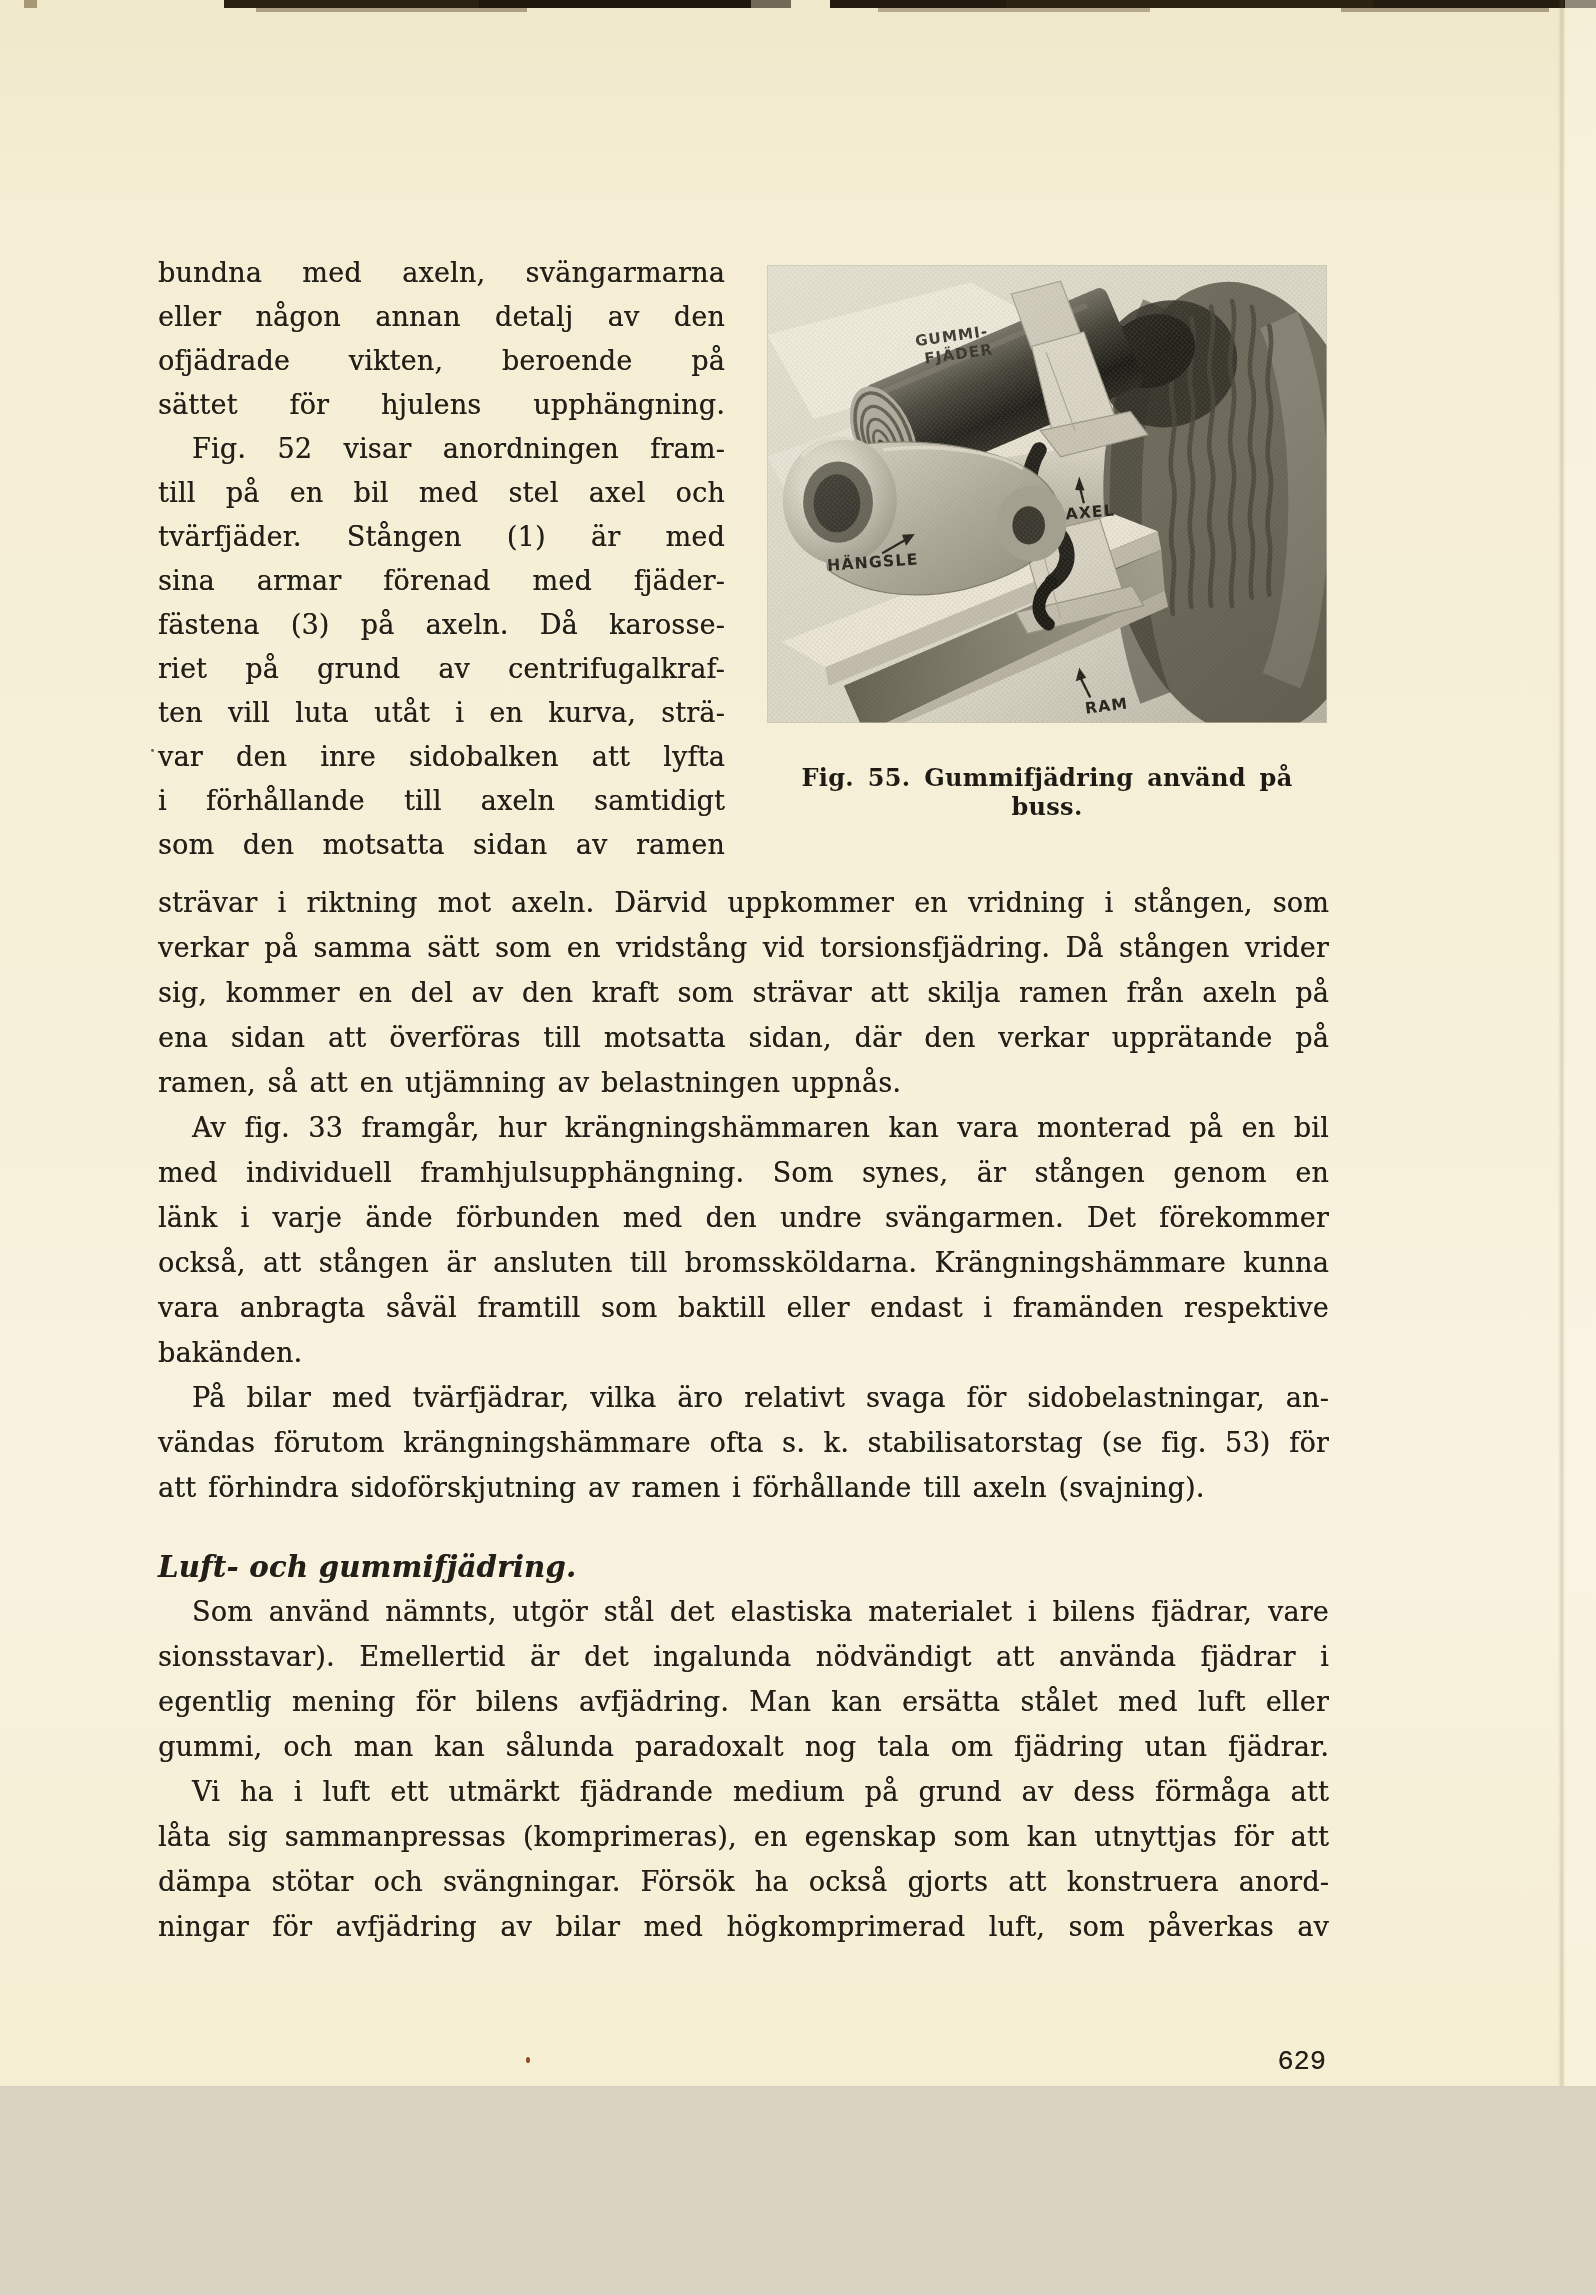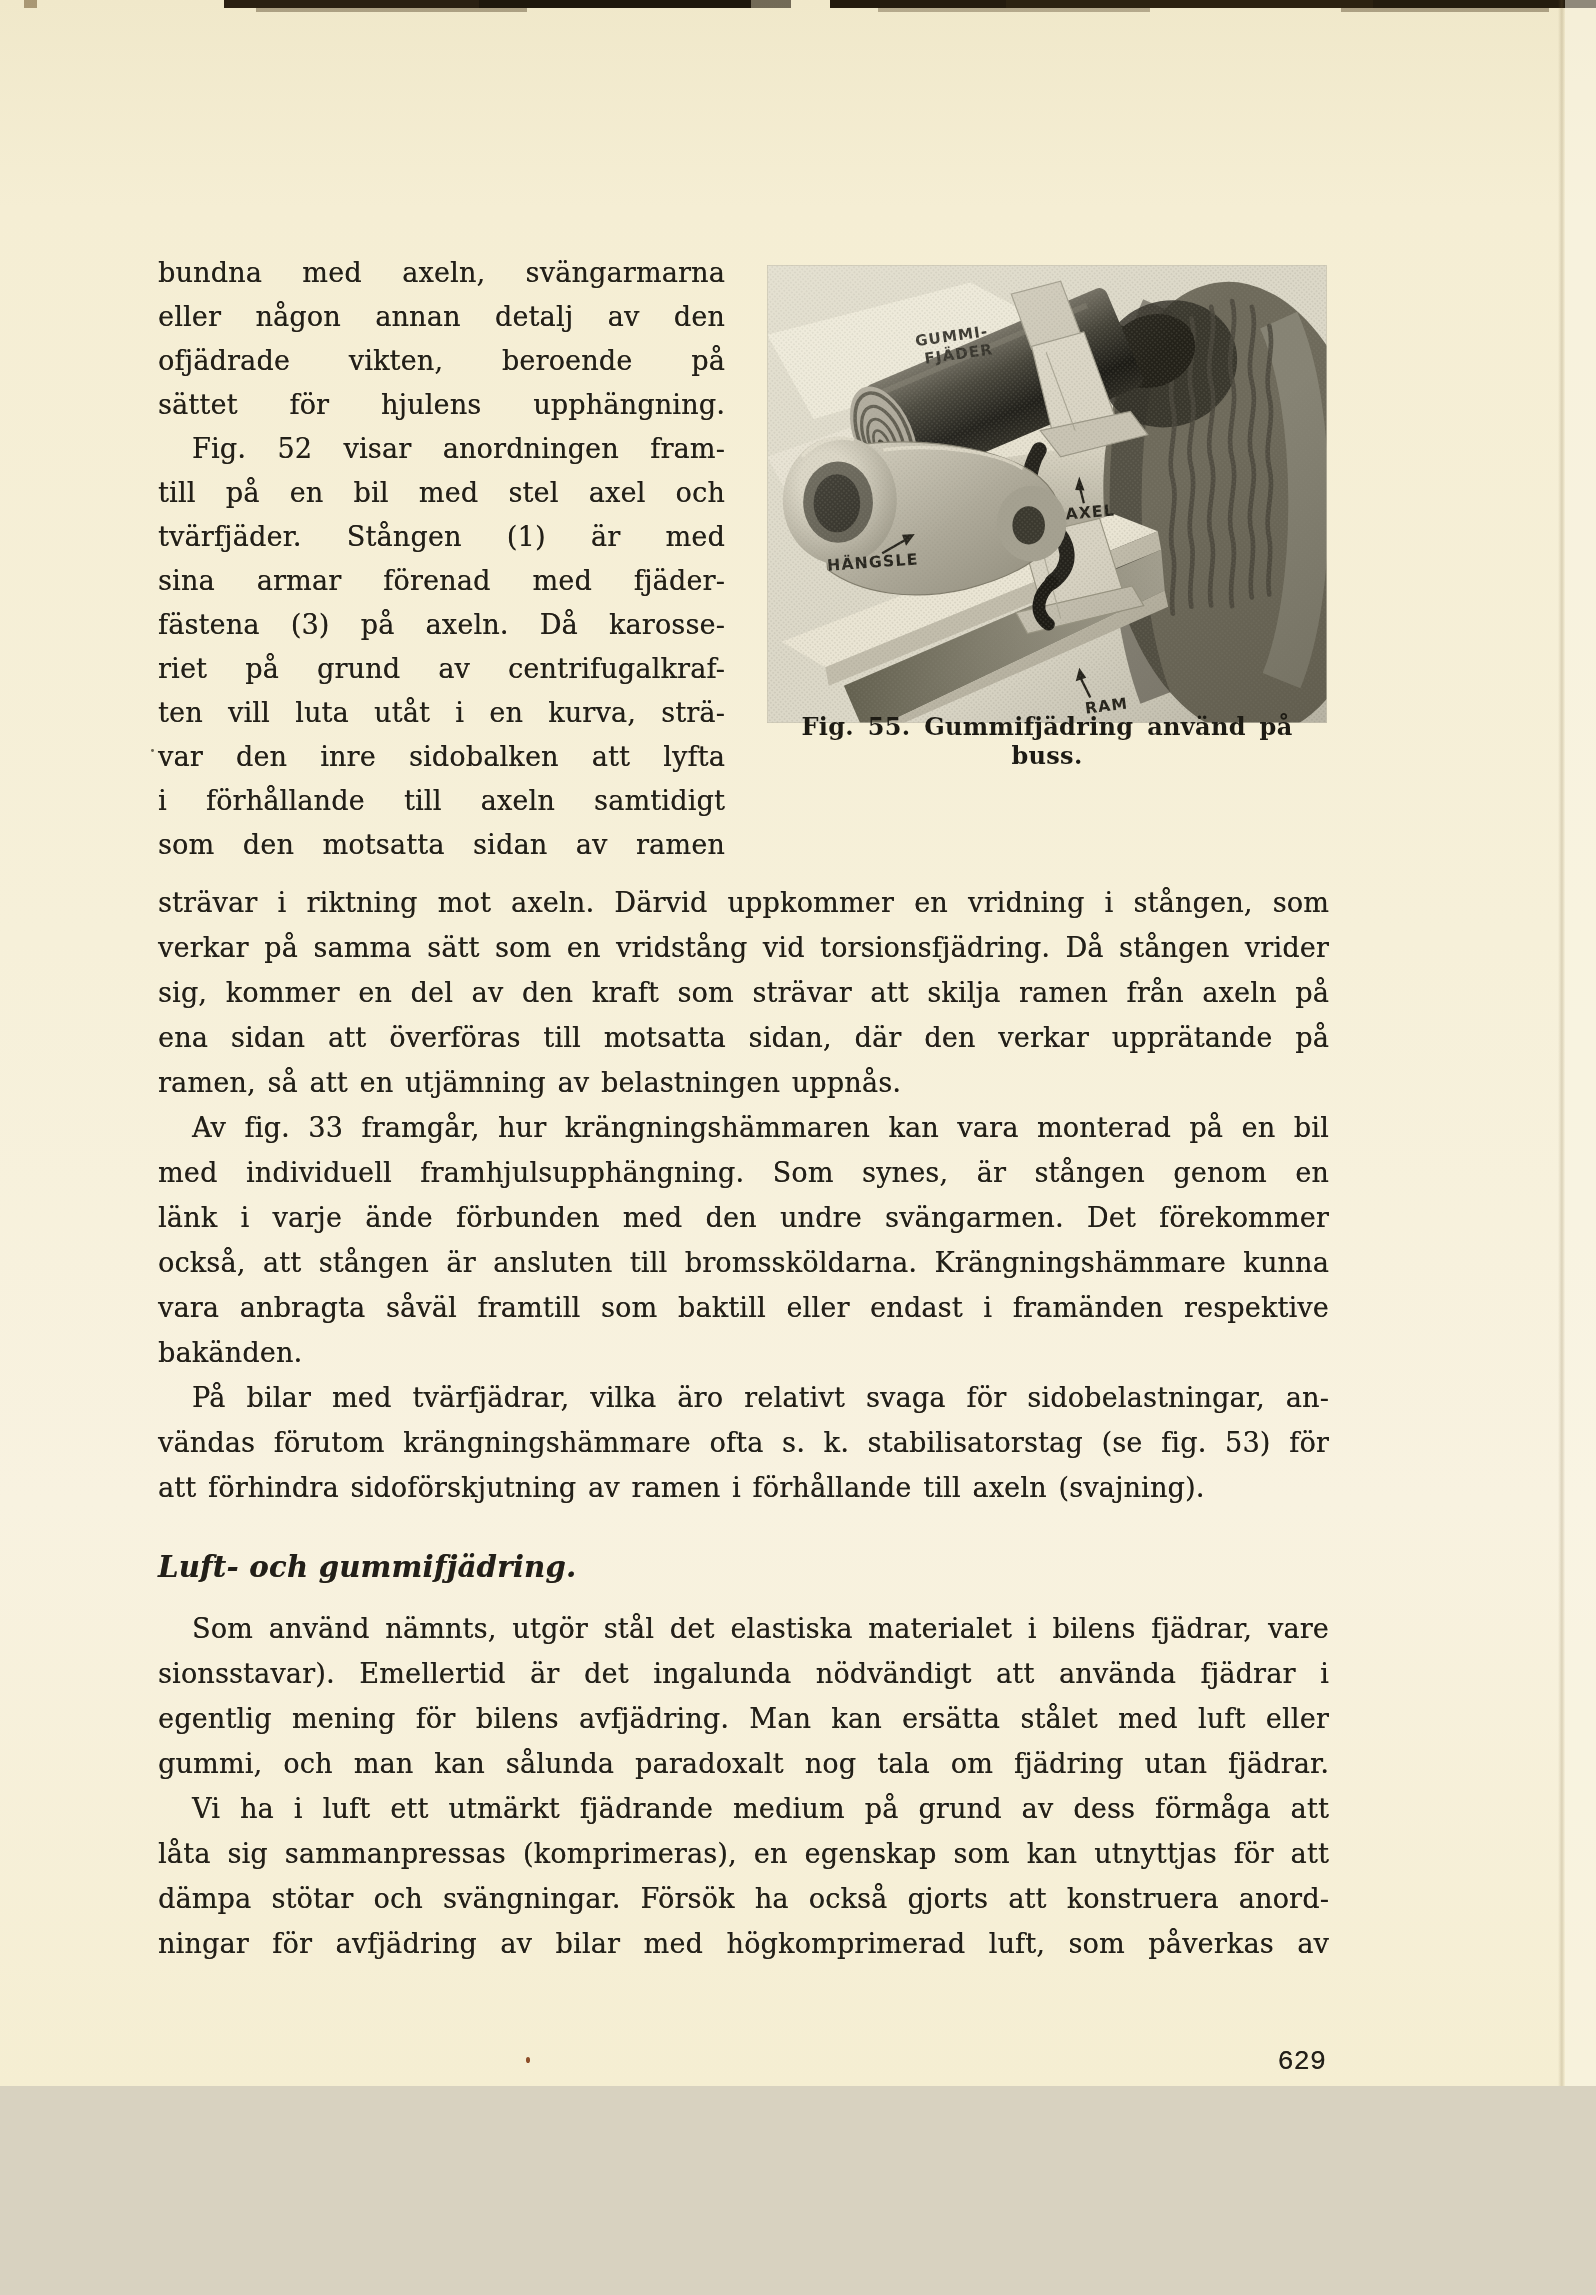--- a/index.html
+++ b/index.html
@@ -20,25 +20,25 @@
   .right-strip{position:absolute;top:0;left:1565px;width:31px;height:100%;background:rgba(250,246,230,.5);}
   
   .tline{text-align:justify;text-align-last:justify;text-justify:inter-word;
          word-spacing:2.9px;letter-spacing:0.2px;text-shadow:0.2px 0.2px 0 rgba(34,31,24,.8);}
   .tline.end{text-align-last:left;}
   .tline.indent{text-indent:34px;}
   .left-col{position:absolute;left:158px;top:251px;width:567px;}
   .left-col .tline{font-size:27px;line-height:44px;}
   .body-text{position:absolute;left:158px;top:880px;width:1171px;}
   .body-text .tline{font-size:27px;line-height:45px;}
-  .heading{margin:40px 0 21px 0;font-size:29px;line-height:35px;font-style:italic;font-weight:700;
+  .heading{margin:40px 0 4px 0;font-size:29px;line-height:35px;font-style:italic;font-weight:700;
            letter-spacing:0.3px;text-shadow:0.2px 0.2px 0 rgba(34,31,24,.7);}
   .fig{position:absolute;left:767px;top:265px;width:560px;height:458px;margin:0;}
   .fig svg{display:block;width:100%;height:100%;}
-  .caption{position:absolute;left:767px;top:712px;width:560px;text-align:center;
+  .caption{position:absolute;left:767px;top:763px;width:560px;text-align:center;
            font-size:24px;font-weight:700;word-spacing:5.2px;letter-spacing:0.3px;color:#1d1b14;}
   .pageno{position:absolute;left:1250px;top:2047px;width:76px;text-align:right;font-size:27px;
           text-shadow:0.2px 0.2px 0 rgba(34,31,24,.7);font-family:Liberation Mono, monospace;}
   .speck1{position:absolute;left:526px;top:2057px;width:4.1px;height:5.8px;border-radius:50%;background:#8d4f2a;}
   .speck2{position:absolute;left:151px;top:749px;width:2.9px;height:2.9px;border-radius:50%;background:#6b6453;}
   .fig-label{font-family:"DejaVu Sans","Liberation Sans",sans-serif;font-weight:bold;fill:#24221b;letter-spacing:2px;}
 </style>
 </head>
 <body>
 

